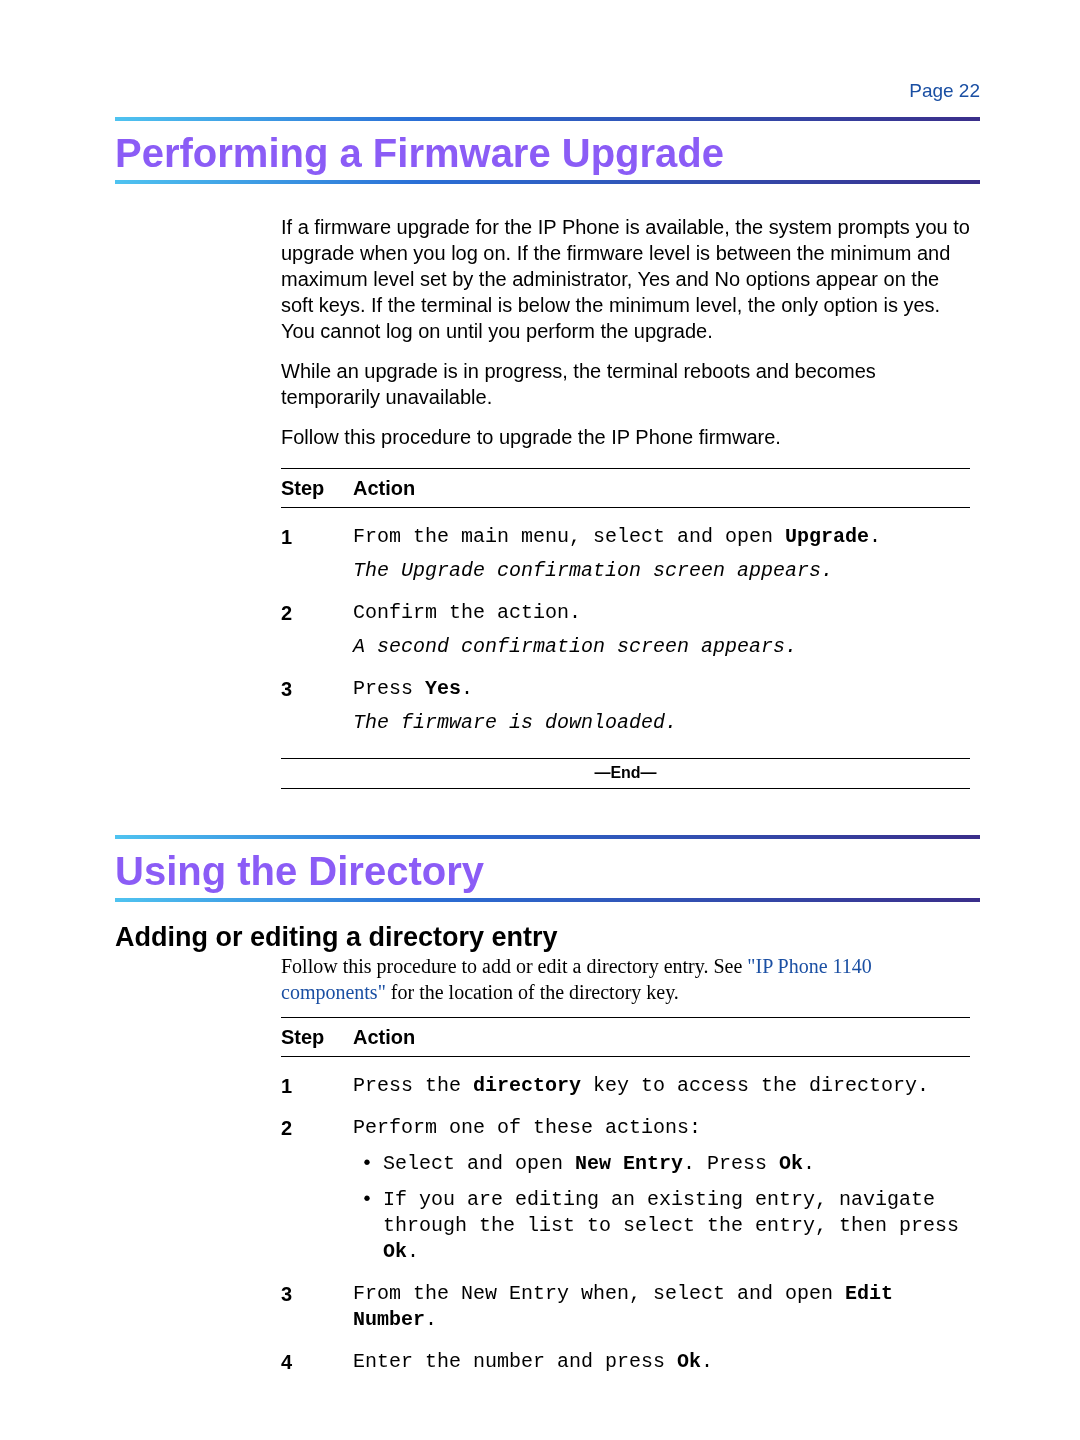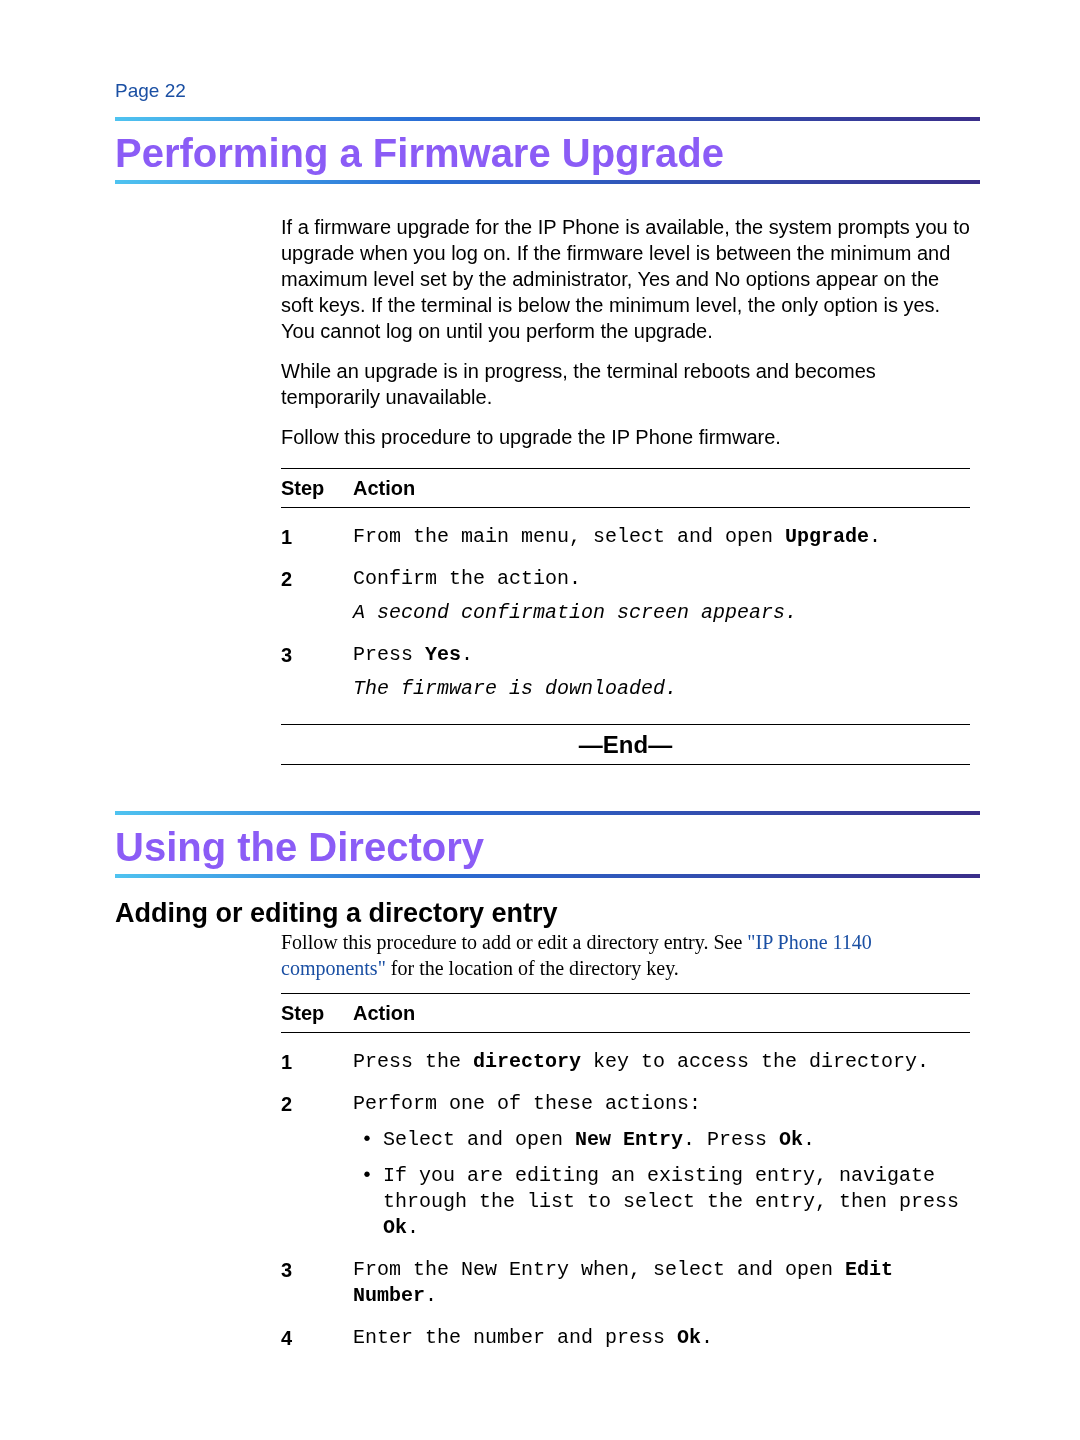--- a/index.html
+++ b/index.html
@@ -1,37 +1,37 @@
 <!DOCTYPE html>
 <html><head>
 <meta charset="utf-8">
 <style>
   * { margin: 0; padding: 0; box-sizing: border-box; }
   html, body { width: 1080px; height: 1440px; background: #fff; font-family: Arial, Helvetica, sans-serif; color: #000; }
   .page { padding: 80px 100px 60px 115px; }
-  .page-number { color: #1a4fa3; font-size: 19px; margin-bottom: 15px; }
+  .page-number { text-align: right; color: #1a4fa3; font-size: 19px; margin-bottom: 15px; }
   .h1 { color: #8b5cf6; font-weight: bold; font-size: 40px; margin-top: 10px; margin-bottom: 0; font-family: Arial, Helvetica, sans-serif; }
   .grad-rule { height: 4px; margin-top: 4px; margin-bottom: 6px; background: linear-gradient(to right, #4fc3f0 0%, #2a6fd6 35%, #3a2e8a 100%); }
   .grad-rule.top { margin-top: 10px; margin-bottom: 4px; }
   .content-body { margin-left: 166px; margin-right: 10px; font-size: 20px; line-height: 1.3; }
   .content-body p { margin-top: 14px; }
   .content-body .first { margin-top: 30px; }
   .steps-table { margin-top: 18px; }
   .steps-rule { border-top: 1.5px solid #000; height: 0; }
   .steps-header { display: flex; font-weight: bold; font-size: 20px; margin: 6px 0 6px 0; }
   .steps-header .col-step { width: 72px; }
   .steps-header .col-action { flex: 1; }
   .step-row { display: flex; margin-top: 16px; }
   .step-row .num { width: 72px; font-weight: bold; }
   .step-row .action { flex: 1; font-family: Liberation Mono, monospace; }
   .step-row .action p { margin-top: 0; }
   .step-row .action .result { font-style: italic; margin-top: 8px; }
   .end-wrap { margin-top: 22px; }
   .end-rule { border-top: 1.5px solid #000; height: 0; }
-  .end-label { text-align: center; font-weight: bold; font-size: 24px; margin: 4px 0 4px 0; }
+  .end-label { text-align: center; font-weight: bold; font-size: 16px; margin: 4px 0 4px 0; }
   .h2 { font-weight: bold; font-size: 27px; margin-top: 20px; font-family: Arial, Helvetica, sans-serif; }
   .link { color: #1a4fa3; }
   .bl { list-style: none; margin-top: 10px; padding-left: 0; }
   .bl li { position: relative; padding-left: 30px; margin-top: 10px; }
   .bl li::before { content: "•"; position: absolute; left: 8px; top: 0; }
   .section2 { margin-top: 46px; }
   b { font-weight: bold; }
 </style>
 </head>
 <body>
@@ -53,20 +53,21 @@
       <div class="steps-header">
         <div class="col-step">Step</div>
         <div class="col-action">Action</div>
       </div>
       <div class="steps-rule"></div>
 
       <div class="step-row">
         <div class="num">1</div>
         <div class="action">
           <p><span>From the main menu, select and open </span><b>Upgrade</b><span>.</span></p>
+          <p class="result">The Upgrade confirmation screen appears.</p>
         </div>
       </div>
 
       <div class="step-row">
         <div class="num">2</div>
         <div class="action">
           <p><span>Confirm the action.</span></p>
           <p class="result">A second confirmation screen appears.</p>
         </div>
       </div>

